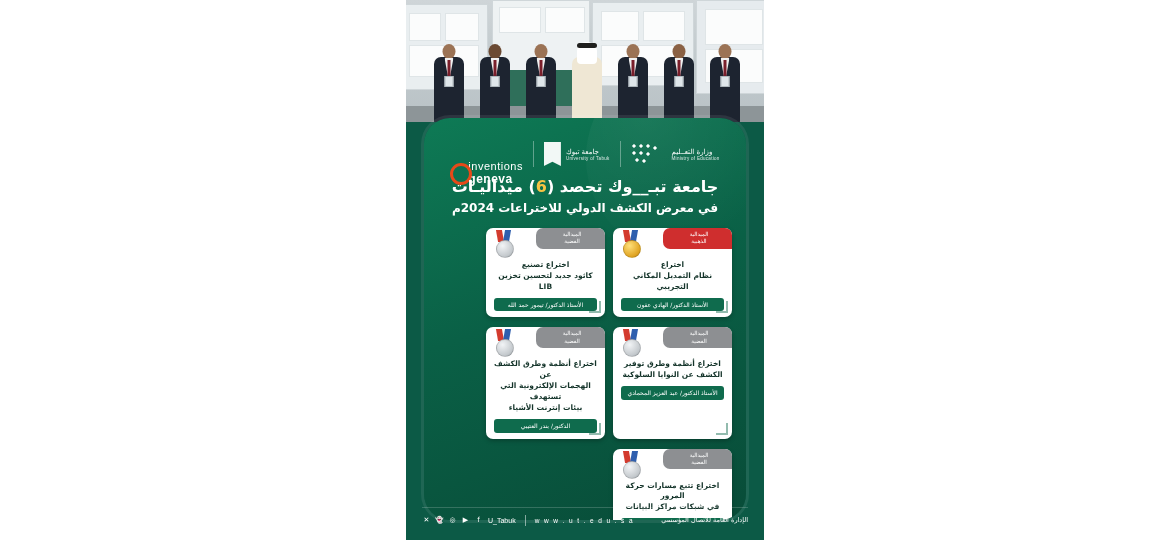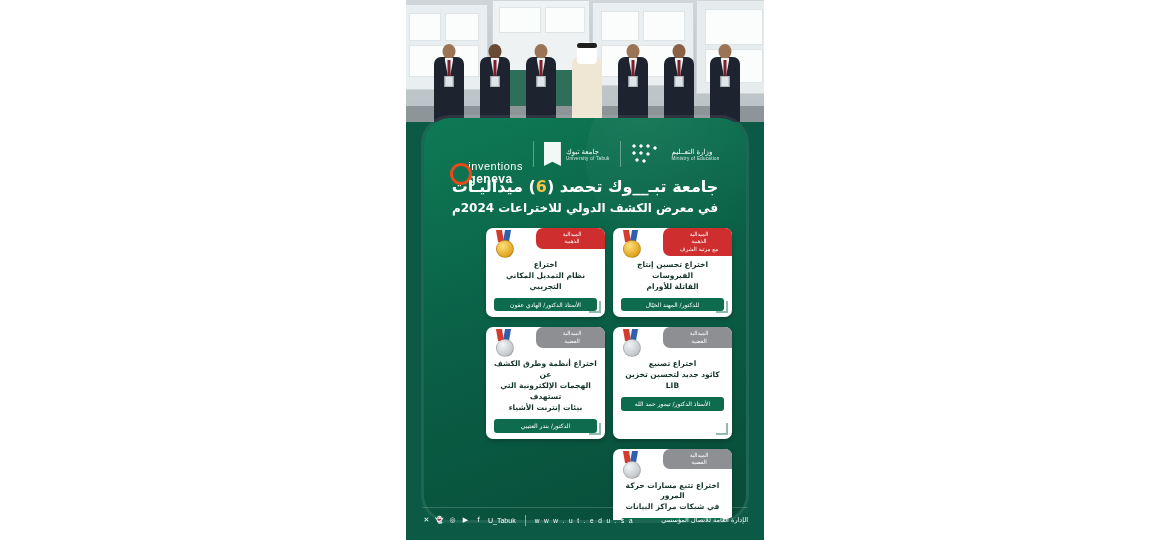--- a/index.html
+++ b/index.html
@@ -533,50 +533,50 @@
 
       <div id="headline">
         <div class="h1">
           <span>جامعة تبـ__وك تحصد (</span><span class="num">6</span><span>) ميداليـات</span>
         </div>
         <div class="h2">في معرض الكشف الدولي للاختراعات 2024م</div>
       </div>
 
       <div id="grid">
           <div class="mcard gold">
-            <div class="ribbon">الميدالية<br>الذهبية<br>مع مرتبة الشرف</div>
-            <div class="medal">
-              <span class="rib1"></span>
-              <span class="rib2"></span>
-              <span class="disc"></span>
-            </div>
-            <div class="title">اختراع تحسين إنتاج الفيروسات<br>القاتلة للأورام</div>
-            <div class="namebar">للدكتور/ المهند الخيّال</div>
-            <span class="corner"></span>
-          </div>
-          <div class="mcard gold">
             <div class="ribbon">الميدالية<br>الذهبية</div>
             <div class="medal">
               <span class="rib1"></span>
               <span class="rib2"></span>
               <span class="disc"></span>
             </div>
             <div class="title">اختراع<br>نظام التمديل المكاني التجريبي</div>
             <div class="namebar">الأستاذ الدكتور/ الهادي عقون</div>
             <span class="corner"></span>
           </div>
           <div class="mcard silver">
             <div class="ribbon">الميدالية<br>الفضية</div>
             <div class="medal">
               <span class="rib1"></span>
               <span class="rib2"></span>
               <span class="disc"></span>
             </div>
             <div class="title">اختراع تصنيع<br>كاثود جديد لتحسين تخزين LIB</div>
             <div class="namebar">الأستاذ الدكتور/ تيمور حمد الله</div>
+            <span class="corner"></span>
+          </div>
+          <div class="mcard silver">
+            <div class="ribbon">الميدالية<br>الفضية</div>
+            <div class="medal">
+              <span class="rib1"></span>
+              <span class="rib2"></span>
+              <span class="disc"></span>
+            </div>
+            <div class="title">اختراع أنظمة وطرق توفير<br>الكشف عن النوايا السلوكية</div>
+            <div class="namebar">الأستاذ الدكتور/ عبد العزيز المحمادي</div>
             <span class="corner"></span>
           </div>
           <div class="mcard silver tall">
             <div class="ribbon">الميدالية<br>الفضية</div>
             <div class="medal">
               <span class="rib1"></span>
               <span class="rib2"></span>
               <span class="disc"></span>
             </div>
             <div class="title">اختراع أنظمة وطرق الكشف عن<br>الهجمات الإلكترونية التي تستهدف<br>بيئات إنترنت الأشياء</div>

